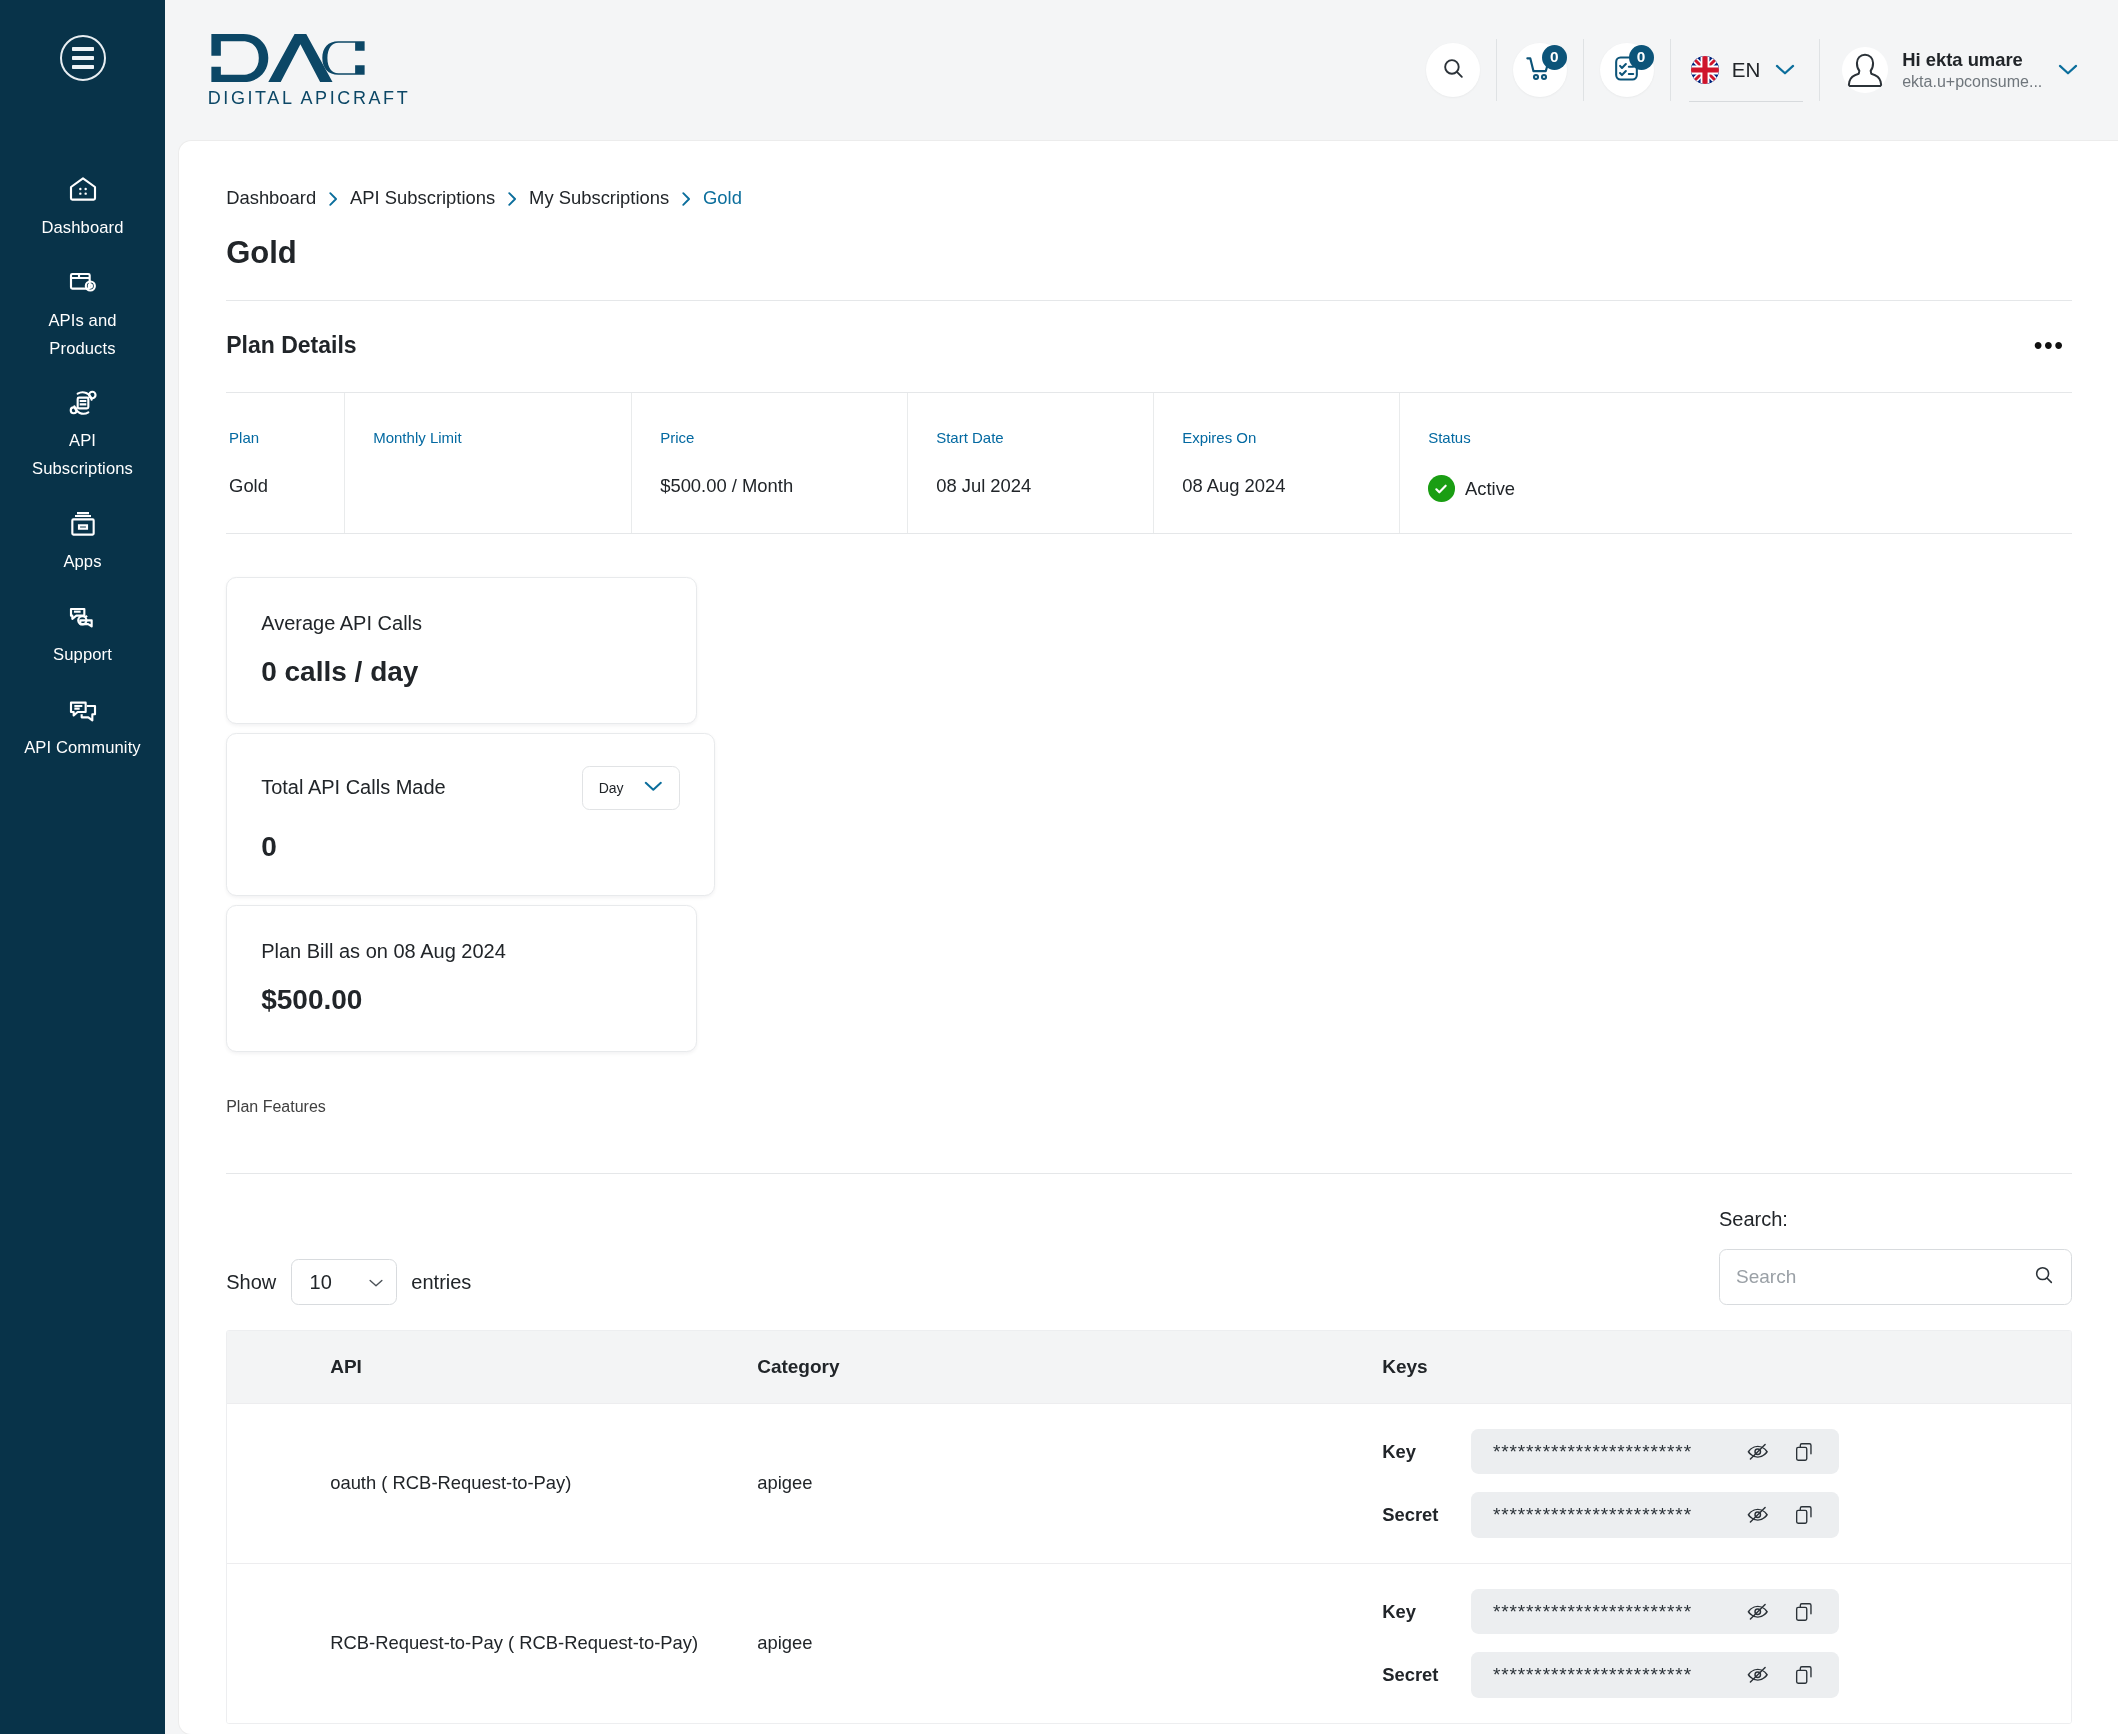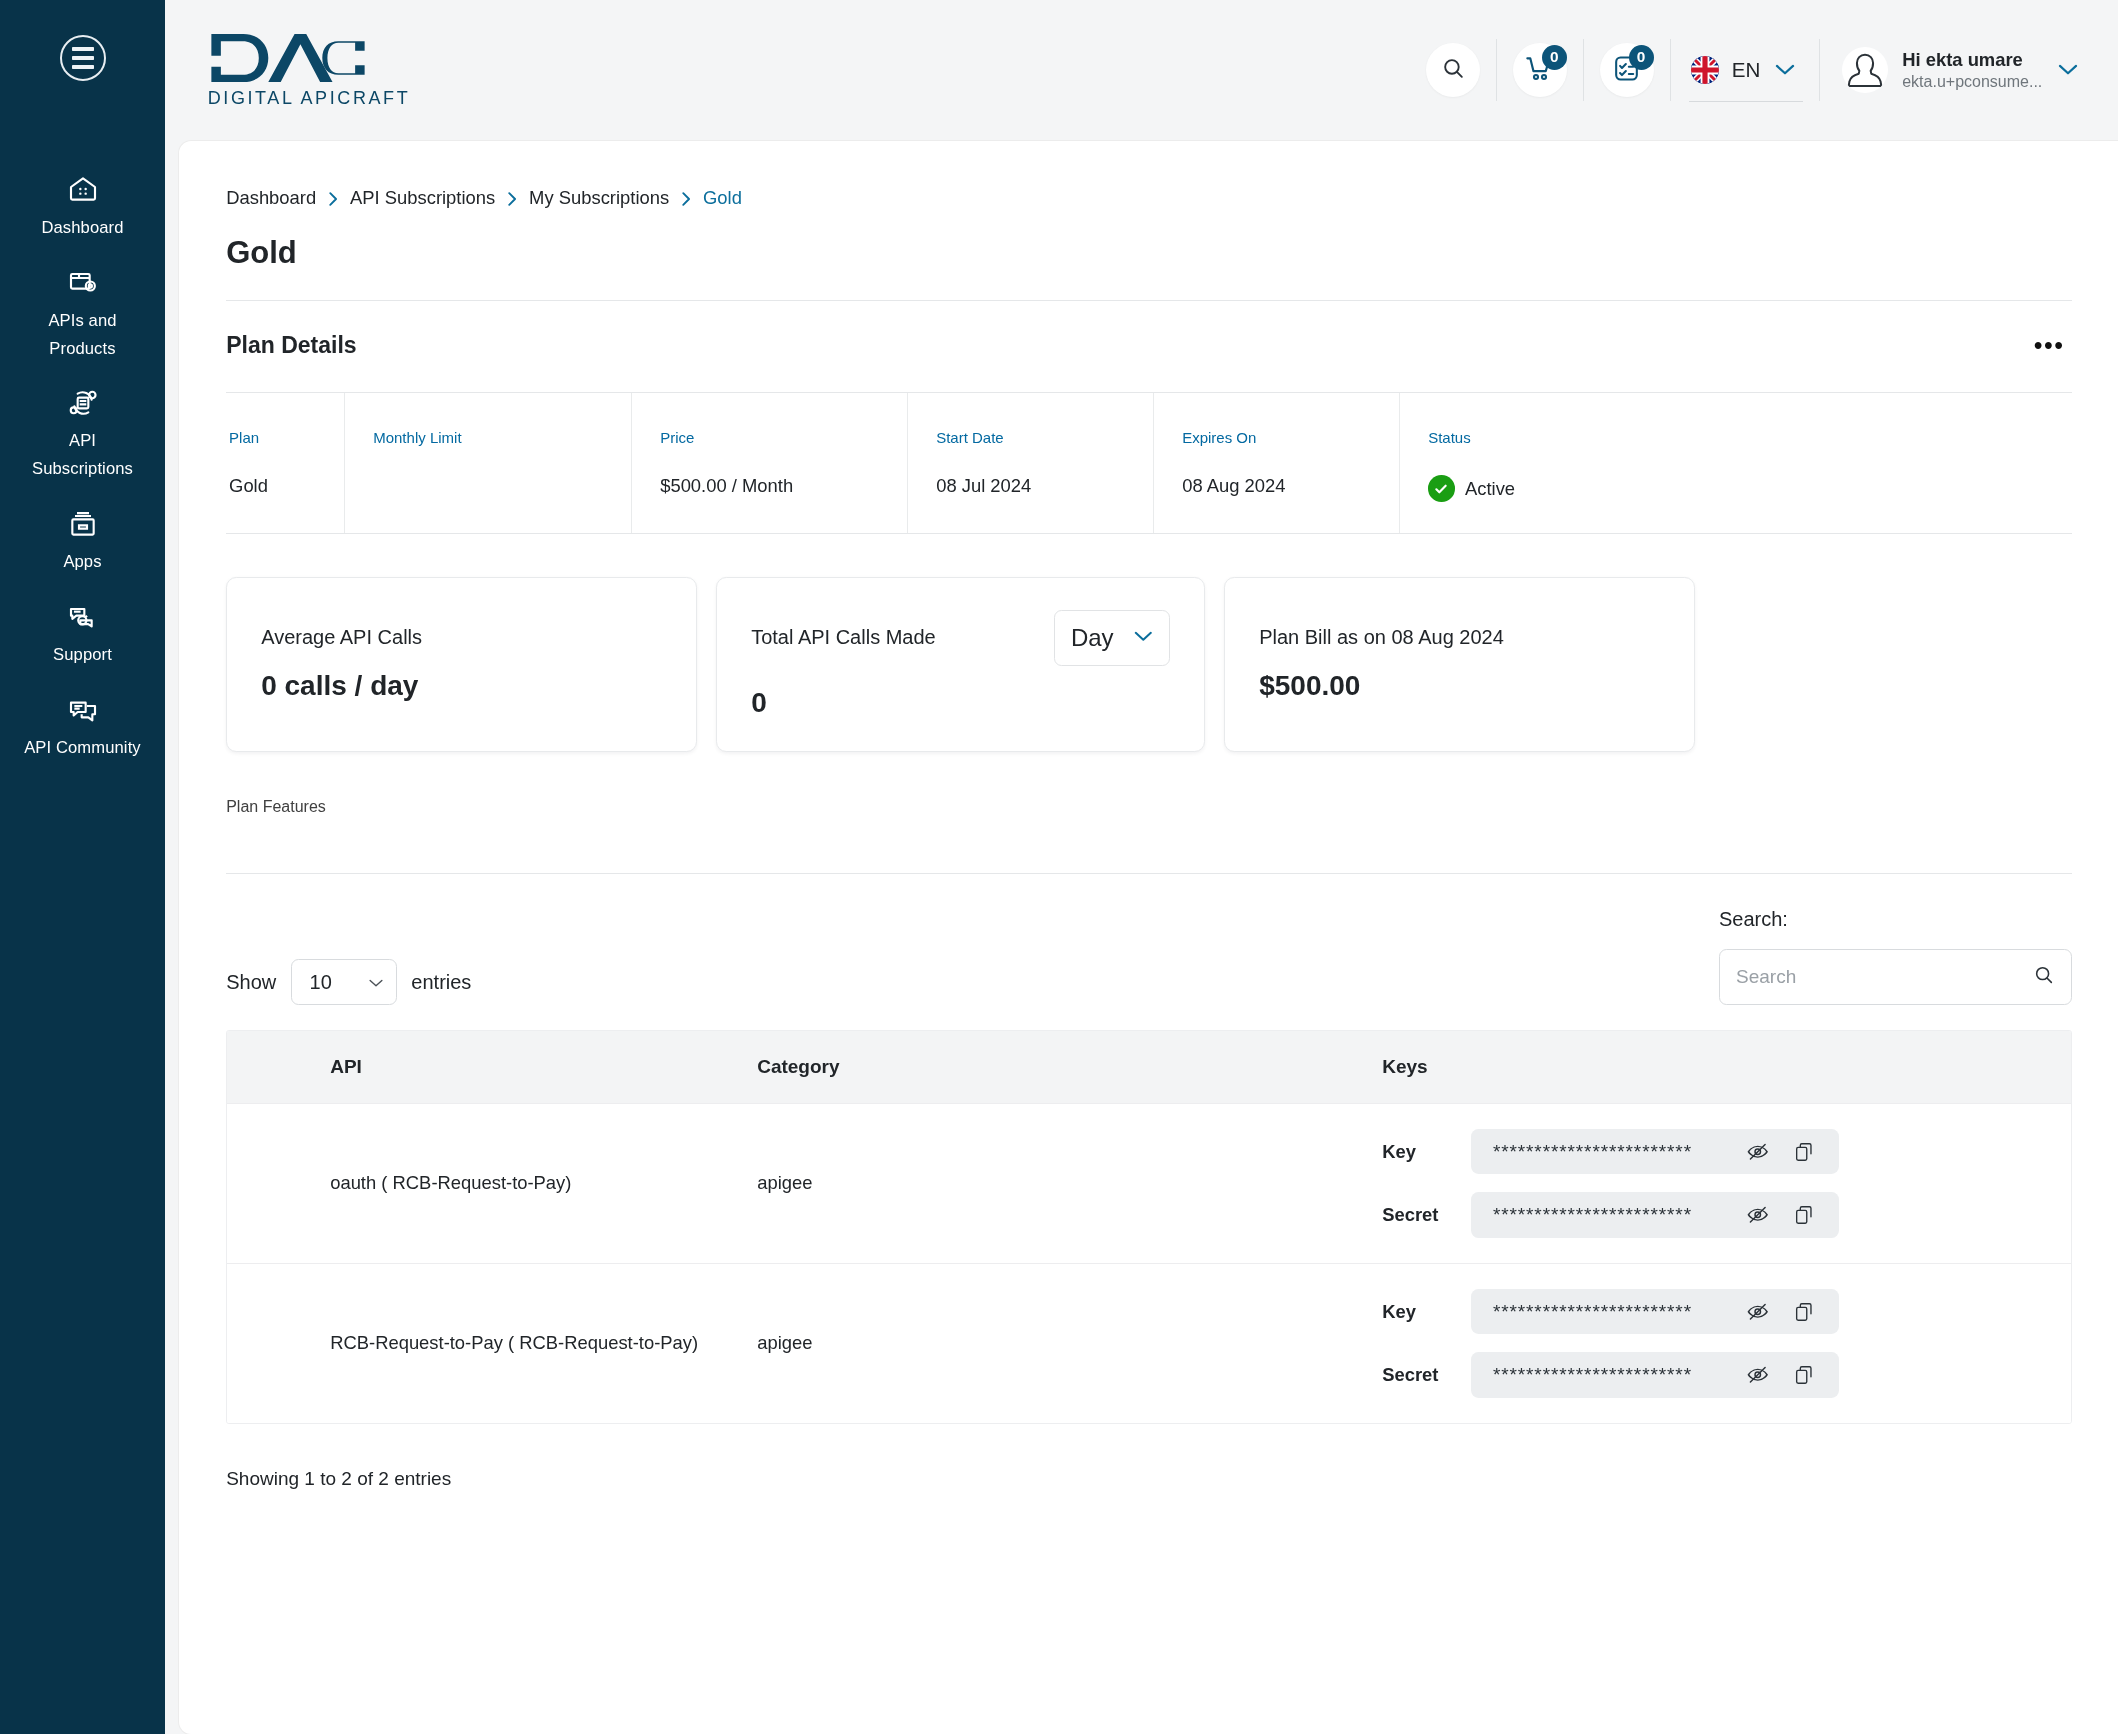--- a/index.html
+++ b/index.html
@@ -147,40 +147,40 @@
   .plan-cell { padding: 20.6px 0 0 0; }
   .plan-cell + .plan-cell { border-left:0.7px solid #e9ebec; }
   .plan-cell .ph { font-size: 15px; color:#0369a1; padding: 16px 0 0 28px; }
   .plan-cell .pv { font-size: 18.4px; color:#212529; padding: 29px 0 31px 28px; display:flex; align-items:center; gap:10.3px;}
   .plan-cell:first-child .ph, .plan-cell:first-child .pv { padding-left: 2.9px; }
   .c1{width:118px;} .c2{width:287px;} .c3{width:276px;} .c4{width:246px;} .c5{width:246px;} .c6{flex:1;}
   .check { width:26.5px; height:26.5px; border-radius:50%; background:#1a9e13; display:inline-flex; align-items:center; justify-content:center; }
   .bottom-hr { height:0.7px; background:#e5e7e9; }
 
   
-  .metrics { display:flex; gap: 19px; margin-top: 43px; }
+  .metrics { display:flex; gap: 9px; margin-top: 43px; flex-direction: column; }
   .metric {
     background:#fff; border:0.7px solid #e8eaec; border-radius: 10.3px;
     box-shadow: 0 1.5px 3.7px rgba(16,24,40,.05);
     padding: 32px 34px;
     min-height: 147px;
     display:flex; flex-direction:column; justify-content:center;
   }
   .m1 { width: 471px; }
   .m2 { width: 489px; }
   .m3 { width: 471px; }
   .metric-top { display:flex; align-items:center; justify-content:space-between; gap: 17.7px; }
   .metric-label { font-size: 20px; color:#212529; }
   .metric-value { font-size: 28px; font-weight: 700; color:#212529; margin-top: 20.6px; }
   .sel-box {
     border:0.7px solid #e1e3e5; border-radius: 7.4px; background:#fff;
     display:flex; align-items:center; gap: 19px;
     padding: 13.2px 16px; cursor:pointer;
   }
-  .sel-text { font-size:24px; color:#212529; }
+  .sel-text { font-size:14px; color:#212529; }
 
   .plan-features { font-size:16px; color:#404040; margin-top: 46px; }
   .feat-hr { height:0.7px; background:#e5e7e9; margin-top: 57px; }
 
   
   .table-controls { display:flex; align-items:flex-end; justify-content:space-between; margin-top: 35px;}
   .show-entries { display:flex; align-items:center; gap: 14.7px; font-size: 20px; color:#212529;}
   .show-select {
     border:0.7px solid #d8dbde; border-radius: 7.4px; background:#fff;
     padding: 10.3px 11.8px 10.3px 17.7px; display:flex; align-items:center; gap: 36px; cursor:pointer;

